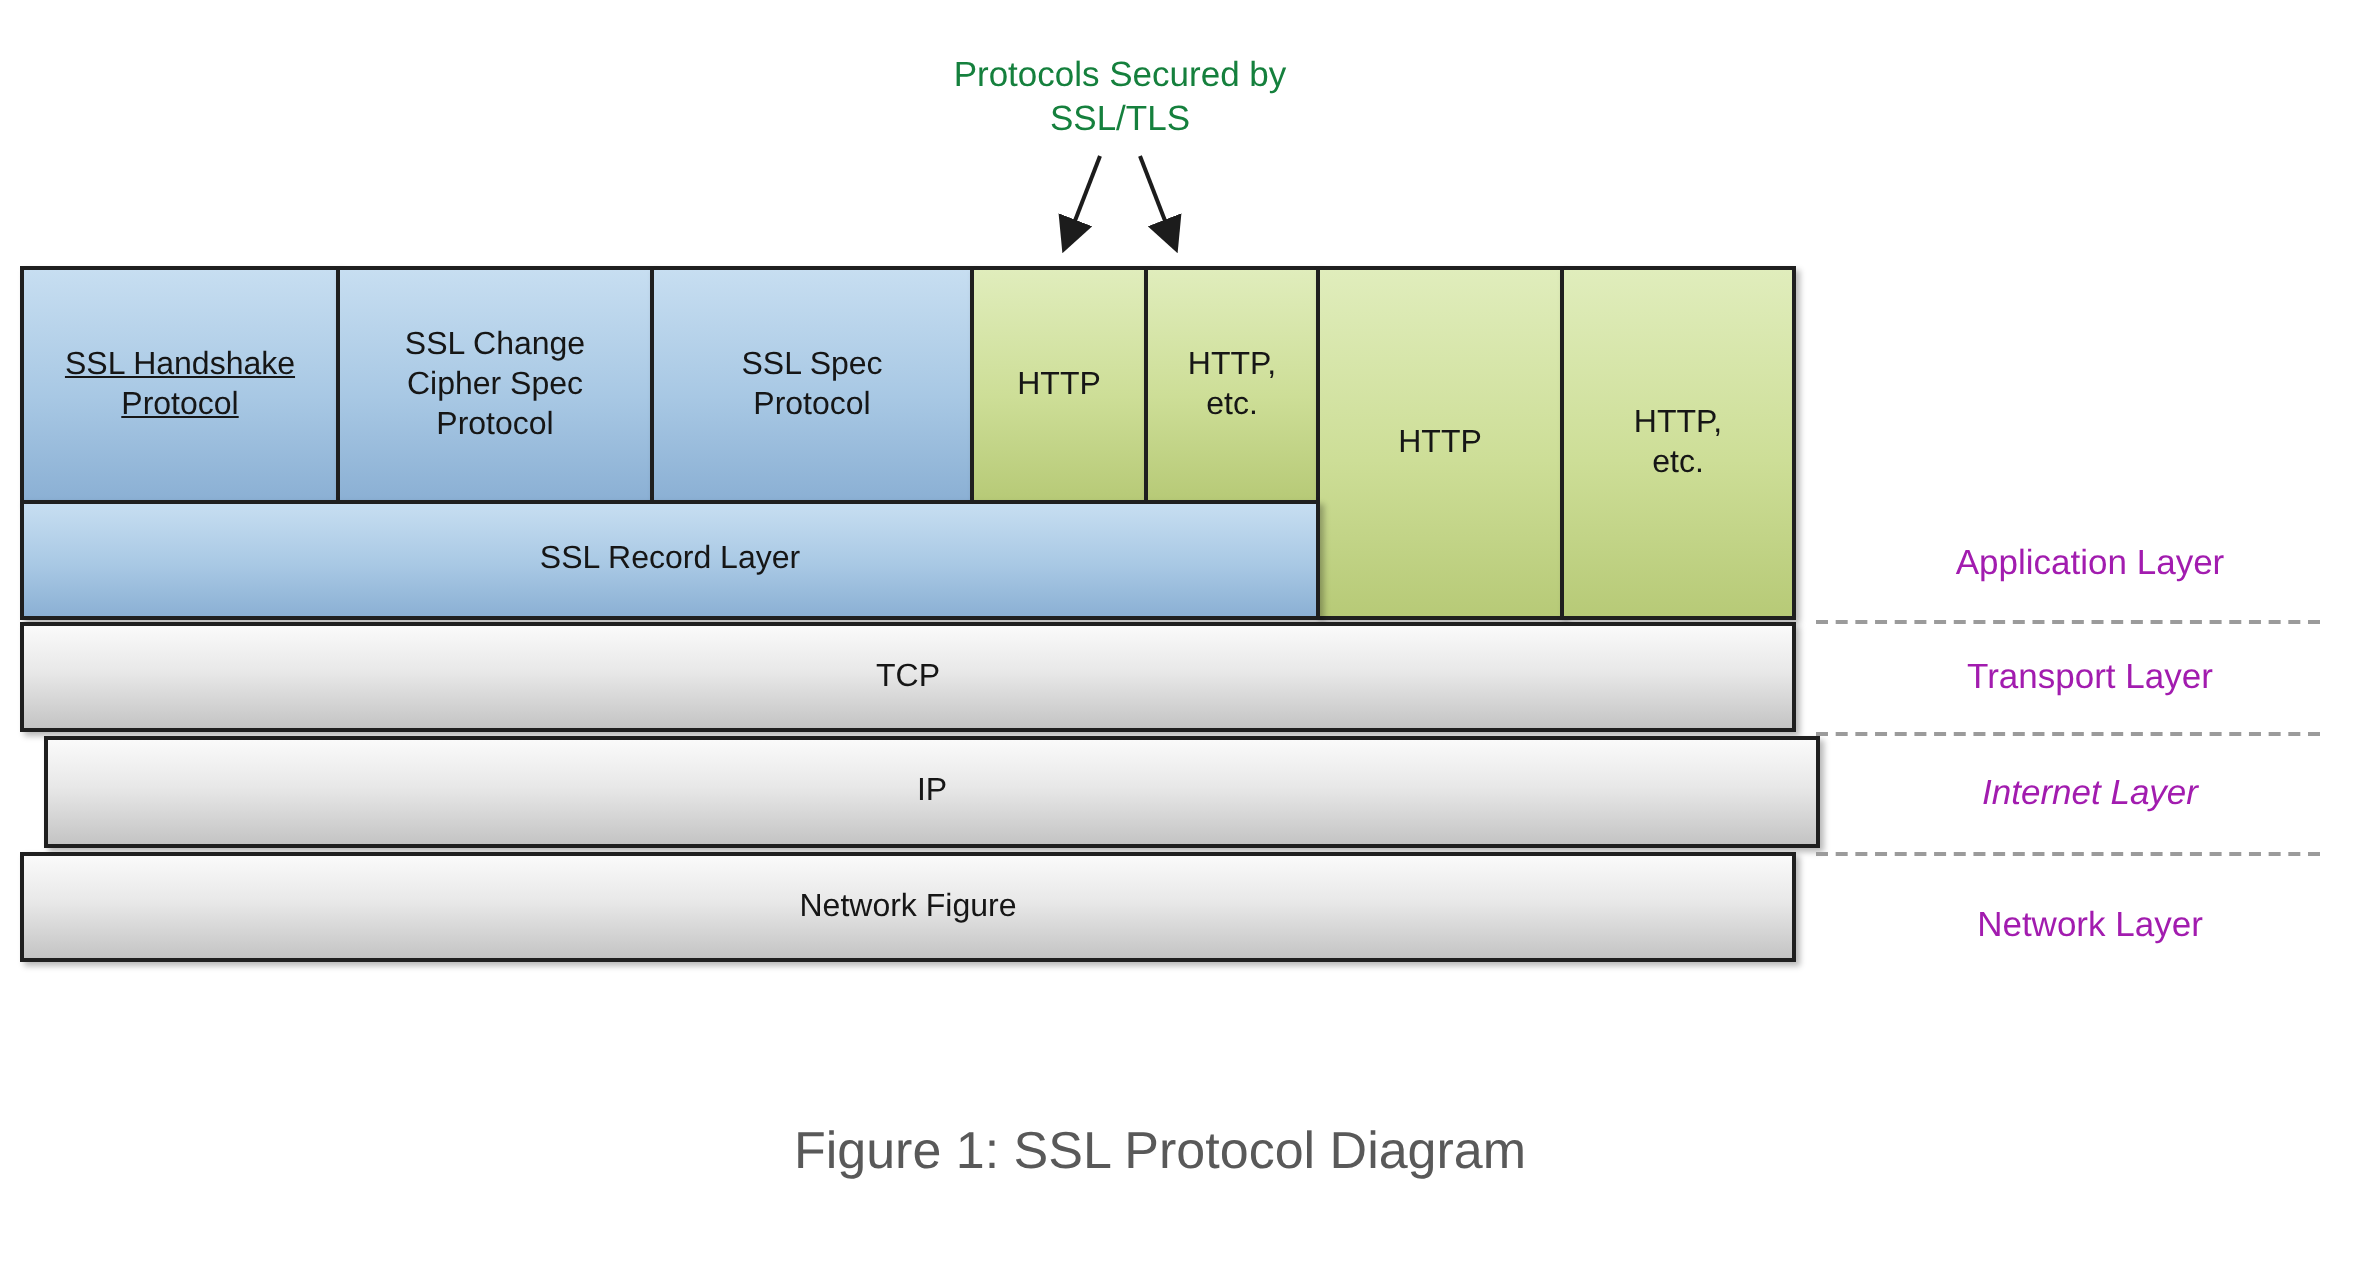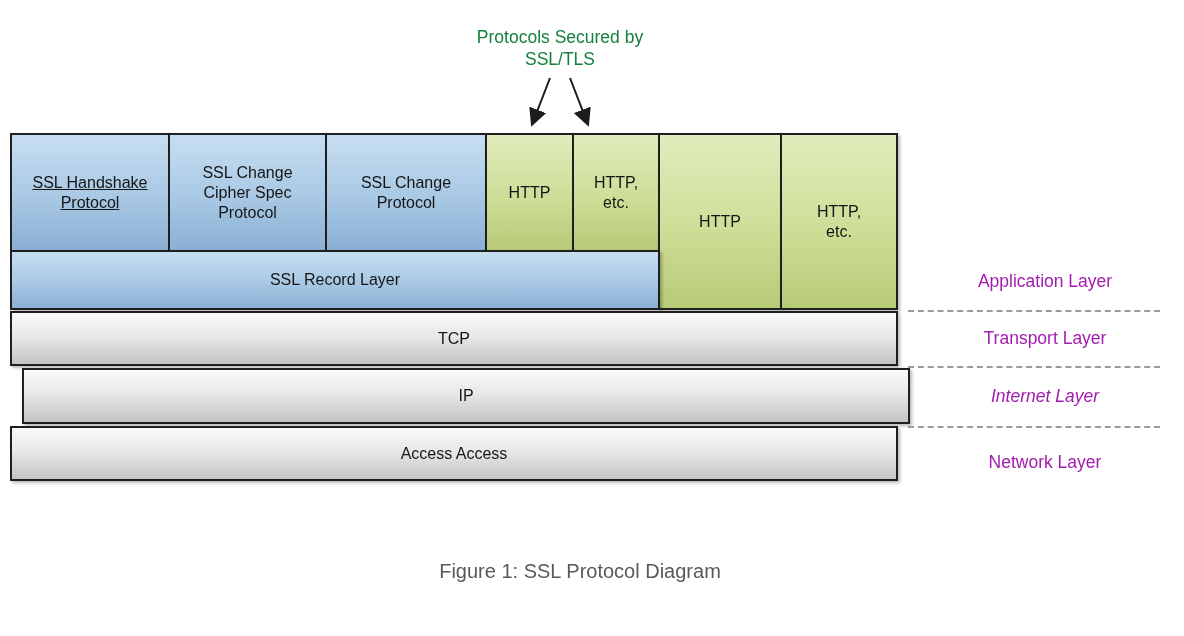--- a/index.html
+++ b/index.html
@@ -70,21 +70,21 @@
   .l1 { top: 271px; }
   .l2 { top: 328px; }
   .l3 { top: 386px; font-style: italic; }
   .l4 { top: 452px; }
 
   .caption {
     position: absolute;
     left: 0; top: 560px; width: 1160px;
     text-align: center;
     color: #595959;
-    font-size: 20px;
+    font-size: 26px;
   }
 </style>
 </head>
 <body>
 
 <div class="canvas">
 
   <div class="title">
     <div>Protocols Secured by</div>
     <div>SSL/TLS</div>
@@ -101,21 +101,21 @@
   </svg>
 
   <div class="stack">
     <div class="box blue c1">
         <span>SSL Handshake Protocol</span>
       </div>
     <div class="box blue c2">
         <span>SSL Change Cipher Spec Protocol</span>
       </div>
     <div class="box blue c3">
-        <span>SSL Change Protocol</span>
+        <span>SSL Spec Protocol</span>
       </div>
     <div class="box green c4">
         <span>HTTP</span>
       </div>
     <div class="box green c5">
         <span>HTTP, etc.</span>
       </div>
     <div class="box green c6">
         <span>HTTP</span>
       </div>
@@ -127,21 +127,21 @@
         <span>SSL Record Layer</span>
       </div>
 
     <div class="box gray row-tcp">
         <span>TCP</span>
       </div>
     <div class="box gray row-ip">
         <span>IP</span>
       </div>
     <div class="box gray row-na">
-        <span>Access Access</span>
+        <span>Network Figure</span>
       </div>
   </div>
 
   <div class="dash d1"></div>
   <div class="dash d2"></div>
   <div class="dash d3"></div>
 
   <div class="layer-label l1">Application Layer</div>
   <div class="layer-label l2">Transport Layer</div>
   <div class="layer-label l3">Internet Layer</div>

